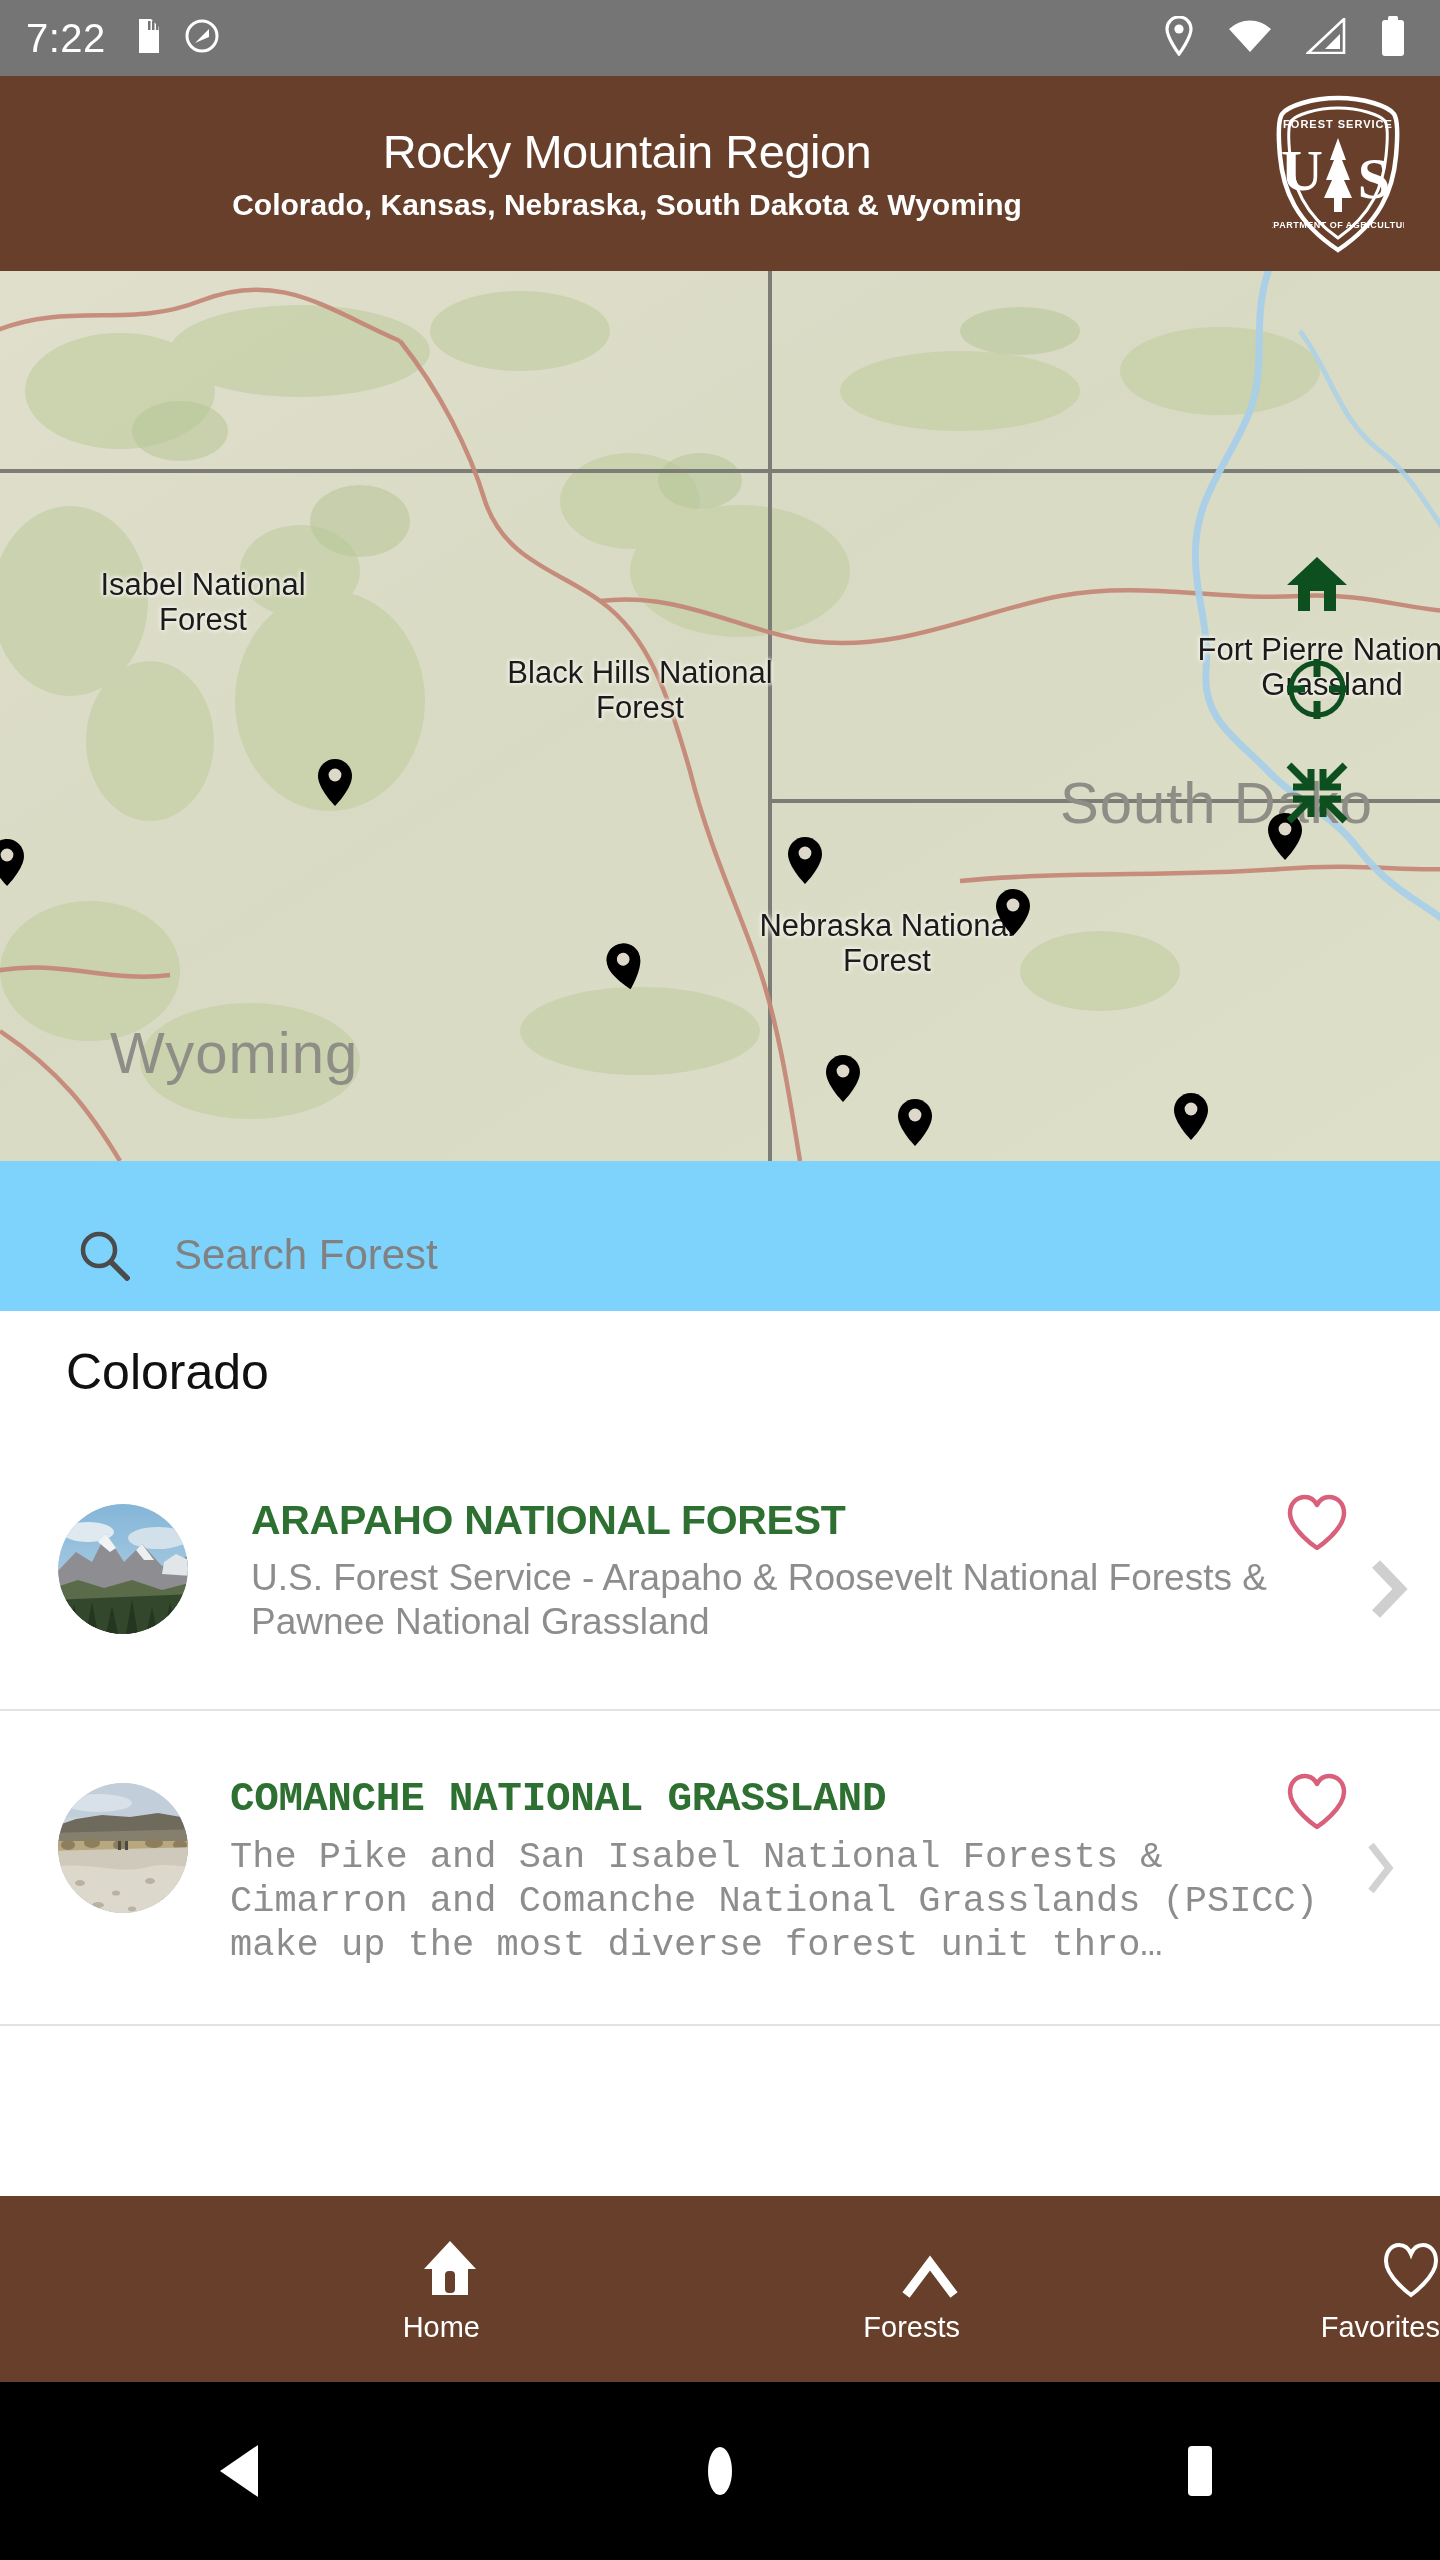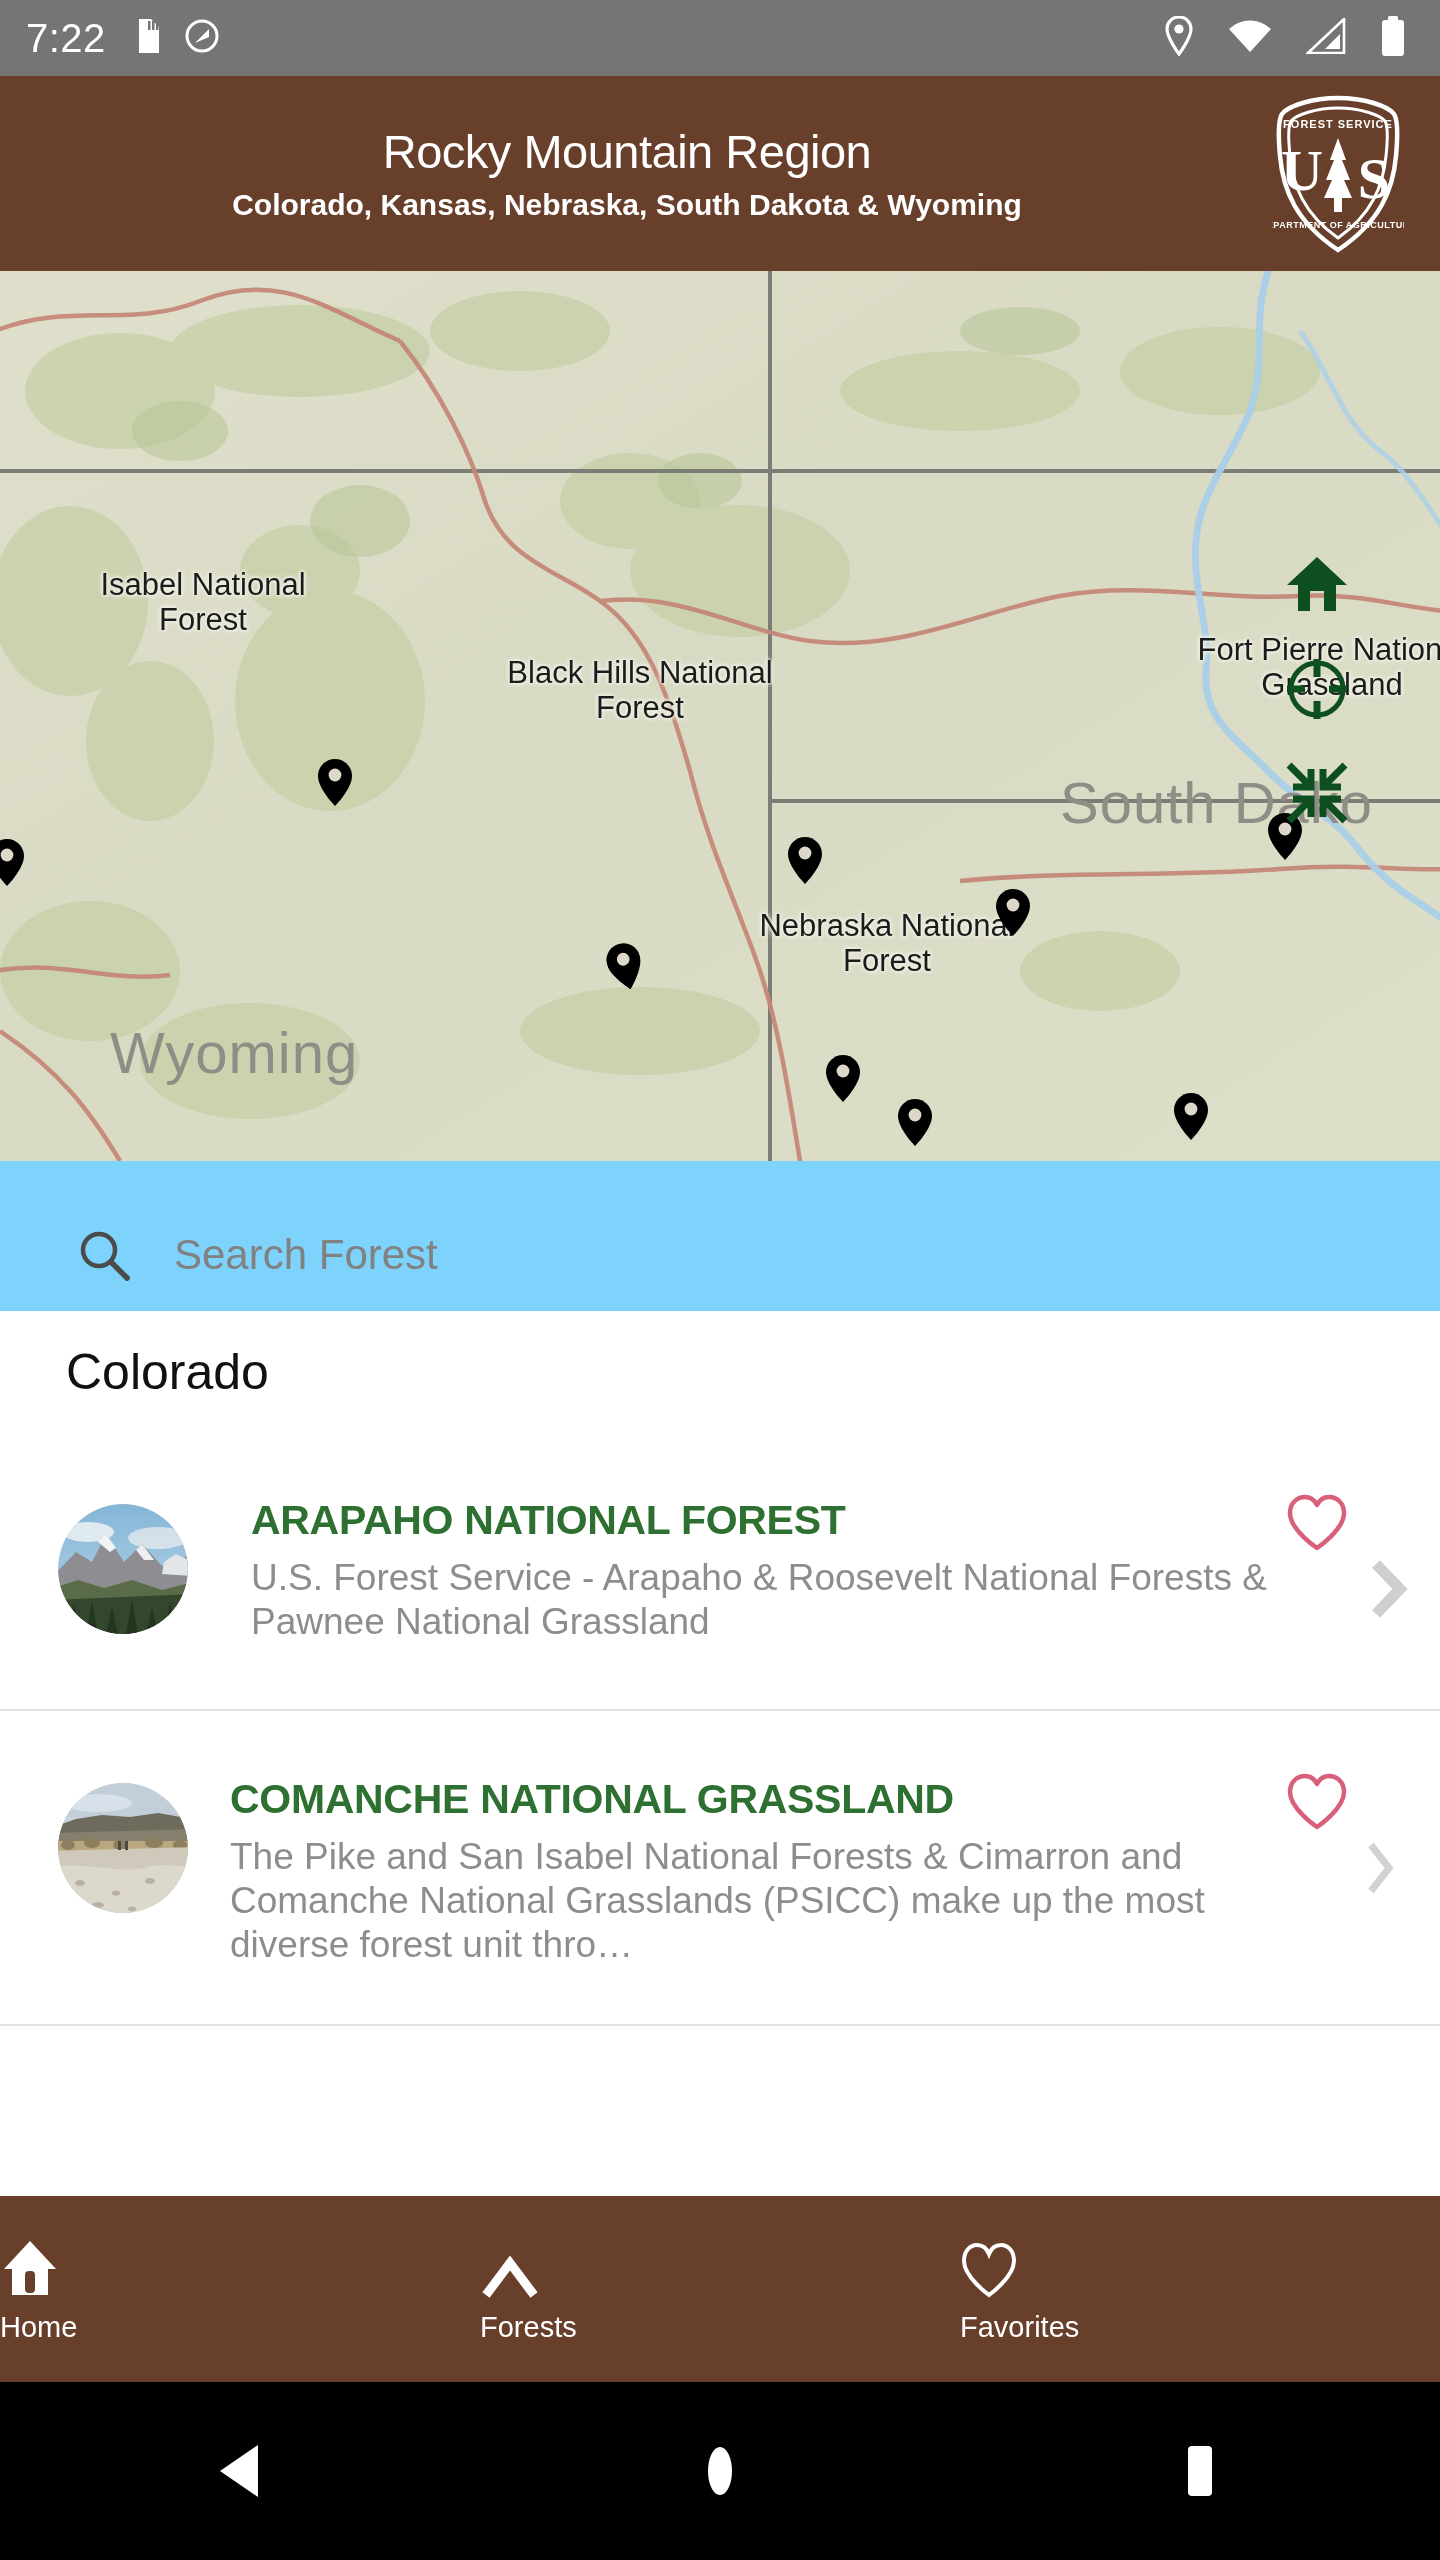--- a/index.html
+++ b/index.html
@@ -109,21 +109,21 @@
   .chevron{ position:absolute; right:30px; width:42px; height:62px; }
   .divider{ height:2px; background:#e2e2e2; margin:0; }
 
   
   .bottomnav{
     position:absolute; top:2196px; left:0; width:1440px; height:186px;
     background:#673f2b; display:flex; align-items:center;
   }
   .navitem{
     flex:1 1 0; display:flex; flex-direction:column;
-    align-items:flex-start; justify-content:center; gap:14px;
+    align-items:flex-end; justify-content:center; gap:14px;
   }
   .navitem .navicon{ height:62px; display:flex; align-items:flex-end; justify-content:center; }
   .navlabel{ color:#ffffff; font-size:29px; line-height:1; }
 
   
   .androidnav{
     position:absolute; top:2382px; left:0; width:1440px; height:178px;
     background:#000000; display:flex; align-items:center;
   }
   .androidnav > div{ flex:1 1 0; display:flex; align-items:center; justify-content:center; }
@@ -386,21 +386,21 @@
       </span>
       <span class="chevron" style="top:62px;">
         <svg width="40" height="58" viewBox="0 0 40 58">
             <path d="M8 4 L32 29 L8 54" fill="none" stroke="#cfcfcf" stroke-width="11" stroke-linejoin="miter" stroke-linecap="butt"></path>
           </svg>
       </span>
     </div>
 
     <div class="divider" style="margin-top:64px;"></div>
 
-    <div class="row" style="margin-top:66px;">
+    <div class="row" style="margin-top:66px;font-family:Liberation Mono, monospace;">
       <div class="thumb">
         <svg viewBox="0 0 130 130">
           <defs>
               <clipPath id="c2">
                 <circle cx="65" cy="65" r="65"></circle>
               </clipPath>
             </defs>
           <g clip-path="url(#c2)">
             <rect width="130" height="130" fill="#c8d4de"></rect>
             <rect y="0" width="130" height="34" fill="#c2cfda"></rect>

